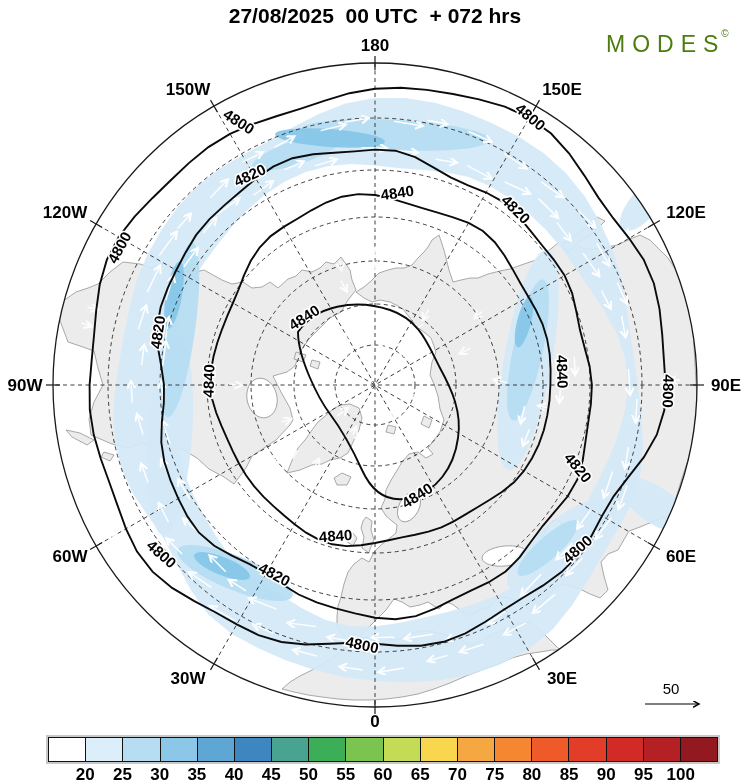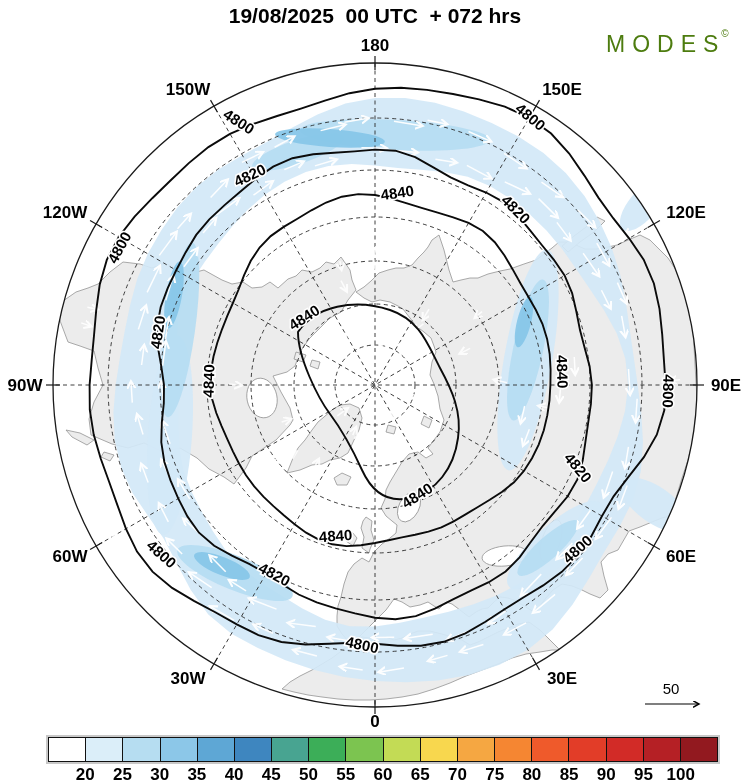--- a/index.html
+++ b/index.html
@@ -25,21 +25,21 @@
   .contour{fill:none;stroke:#0b0b0b;stroke-width:1.9;}
   .grat{stroke:#2a2a2a;stroke-width:0.9;fill:none;stroke-dasharray:4 3.5;}
   .coast{fill:#ececec;stroke:#949494;stroke-width:0.8;stroke-linejoin:round;}
   .lake{fill:#ffffff;stroke:#949494;stroke-width:0.8;}
   .warr{stroke:#fff;fill:none;stroke-width:1.5;}
   .reflab{font-size:15px;font-weight:400;fill:#000;}
 </style>
 </head>
 <body>
 
-<div class="title">19/08/2025  00 UTC  + 072 hrs</div>
+<div class="title">27/08/2025  00 UTC  + 072 hrs</div>
 <div class="brand"><span>MODES</span><sup>©</sup></div>
 
 <svg id="map-svg" width="750" height="782" viewBox="0 0 750 782">
   <defs>
     <clipPath id="clipDisk">
         <circle cx="375" cy="385" r="322"></circle>
       </clipPath>
     <marker id="ahw" markerWidth="9" markerHeight="9" refX="5" refY="2.75" orient="auto">
       <path d="M0,0 L5,2.75 L0,5.5" fill="none" stroke="#fff" stroke-width="1.4"></path>
     </marker>

